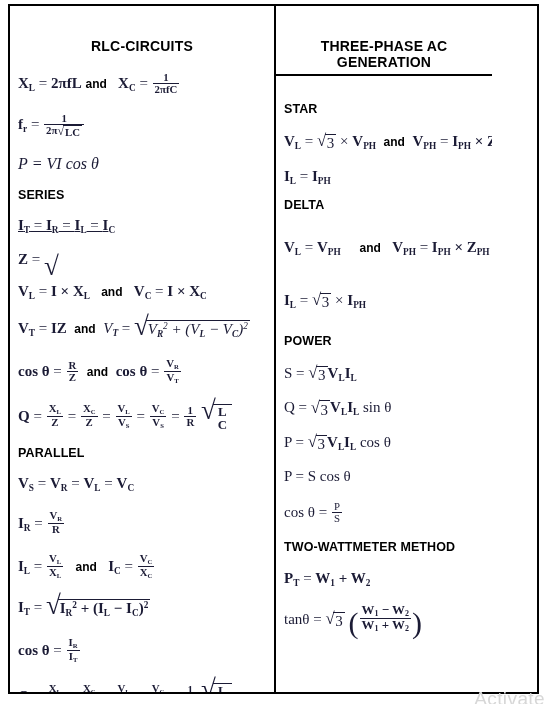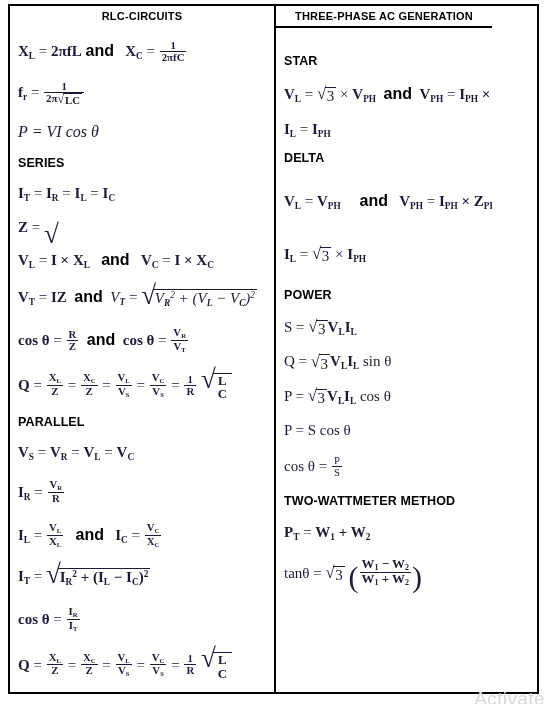--- a/index.html
+++ b/index.html
@@ -33,25 +33,26 @@
     position: relative;
     overflow: hidden;
   }
   .col-left  { width: 266px; border-right: 2px solid #000000; }
   .col-right { width: 216px; }
 
   .col-title {
     text-align: center;
     font-family: "Liberation Sans", sans-serif;
     font-weight: bold;
-    font-size: 11px;
+    font-size: 14px;
     letter-spacing: 0.2px;
     color: #000000;
     padding-top: 4px;
     padding-bottom: 4px;
+    margin-top: 28px;
   }
   .title-rule {
     height: 2px;
     background: #000000;
     margin: 0;
   }
 
   .body-area { padding: 0 8px; }
 
   .sec-head {
@@ -67,21 +68,21 @@
     font-size: 15px;
     color: #1b1b35;
     white-space: nowrap;
     line-height: 1;
   }
   .eq.ital { font-style: italic; }
 
   .word-and {
     font-family: "Liberation Sans", sans-serif;
     font-style: normal;
-    font-size: 16px;
+    font-size: 12px;
     font-weight: bold;
     color: #000000;
   }
 
   .bold { font-weight: bold; }
 
   sub {
     font-size: 0.62em;
     vertical-align: -0.28em;
     font-weight: bold;
@@ -177,21 +178,21 @@
           <span class="den bold">2π<span class="rad sq3"><span class="radsym">√</span><span class="radbody">LC</span></span></span>
         </span>
       </div>
 
       <div class="eq ital" style="margin-top:18px;font-size:16px;">
         P&nbsp;=&nbsp;VI&nbsp;cos&nbsp;θ
       </div>
 
       <div class="sec-head" style="margin-top:16px;">SERIES</div>
 
-      <div class="eq" style="margin-top:16px;">
+      <div class="eq" style="margin-top:16px;text-decoration:underline;">
         <span class="bold">I<sub>T</sub></span> = <span class="bold">I<sub>R</sub></span>
         = <span class="bold">I<sub>L</sub></span> = <span class="bold">I<sub>C</sub></span>
       </div>
 
       <div class="eq" style="margin-top:17px;">
         <span class="bold">Z</span> =
         <span class="rad tall">
           <span class="radsym">√</span>
         </span>
       </div>

